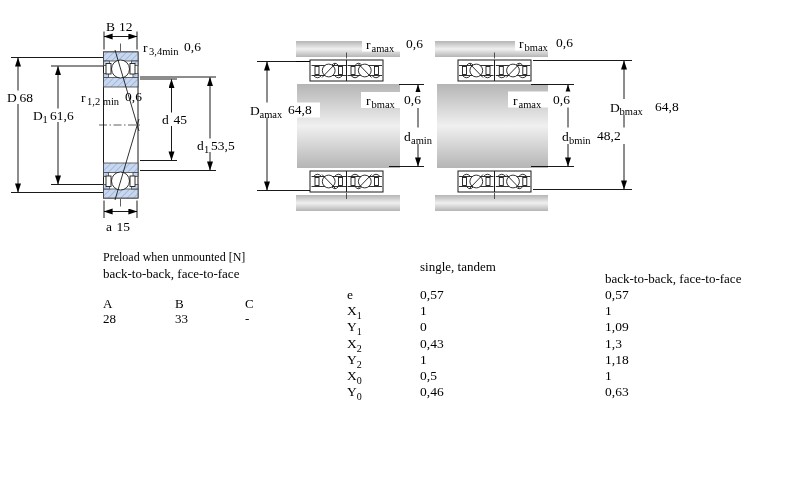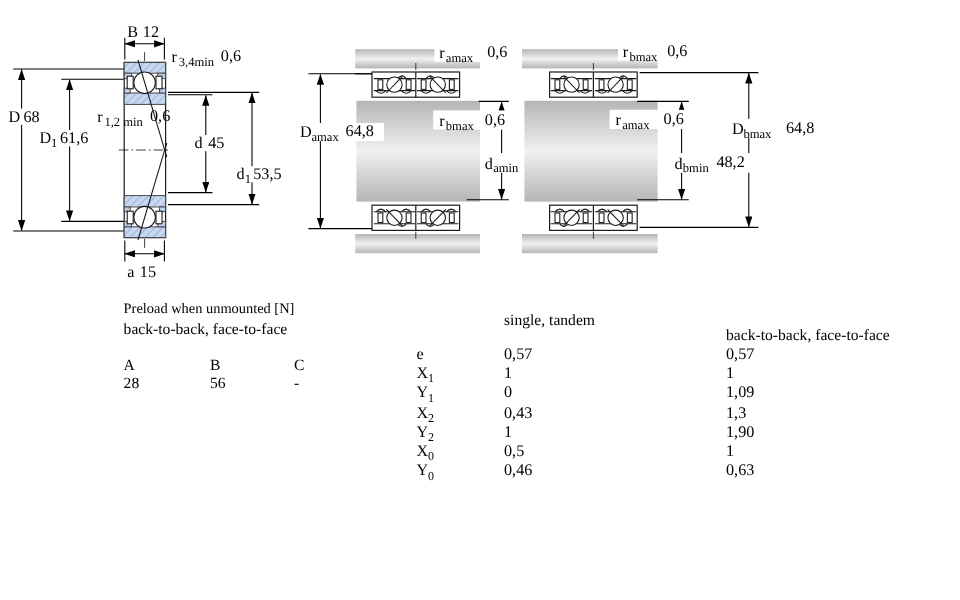--- a/index.html
+++ b/index.html
@@ -248,21 +248,21 @@
 <div class="abs" style="left:103px;top:250px;width:240px;height:80px">
   <div class="pt">Preload when unmounted [N]</div>
   <div class="ps">back-to-back, face-to-face</div>
   <div class="abs" style="left:0;top:46px;width:240px;height:32px">
     <div class="pc abs" style="left:0;top:0">
       <div>A</div>
       <div class="pv">28</div>
     </div>
     <div class="pc abs" style="left:72px;top:0">
       <div>B</div>
-      <div class="pv">56</div>
+      <div class="pv">33</div>
     </div>
     <div class="pc abs" style="left:142px;top:0">
       <div>C</div>
       <div class="pv">-</div>
     </div>
   </div>
 </div>
 
 <div class="abs" style="left:347px;top:250px;width:445px;height:160px">
   <div class="fh abs" style="left:73px;top:9px">single, tandem</div>
@@ -286,19 +286,19 @@
     <div class="fr">1</div>
     <div class="fr">0,5</div>
     <div class="fr">0,46</div>
   </div>
 
   <div class="abs" style="left:258px;top:37px">
     <div class="fr">0,57</div>
     <div class="fr">1</div>
     <div class="fr">1,09</div>
     <div class="fr">1,3</div>
-    <div class="fr">1,90</div>
+    <div class="fr">1,18</div>
     <div class="fr">1</div>
     <div class="fr">0,63</div>
   </div>
 </div>
 
 </div>
 
 </body></html>

